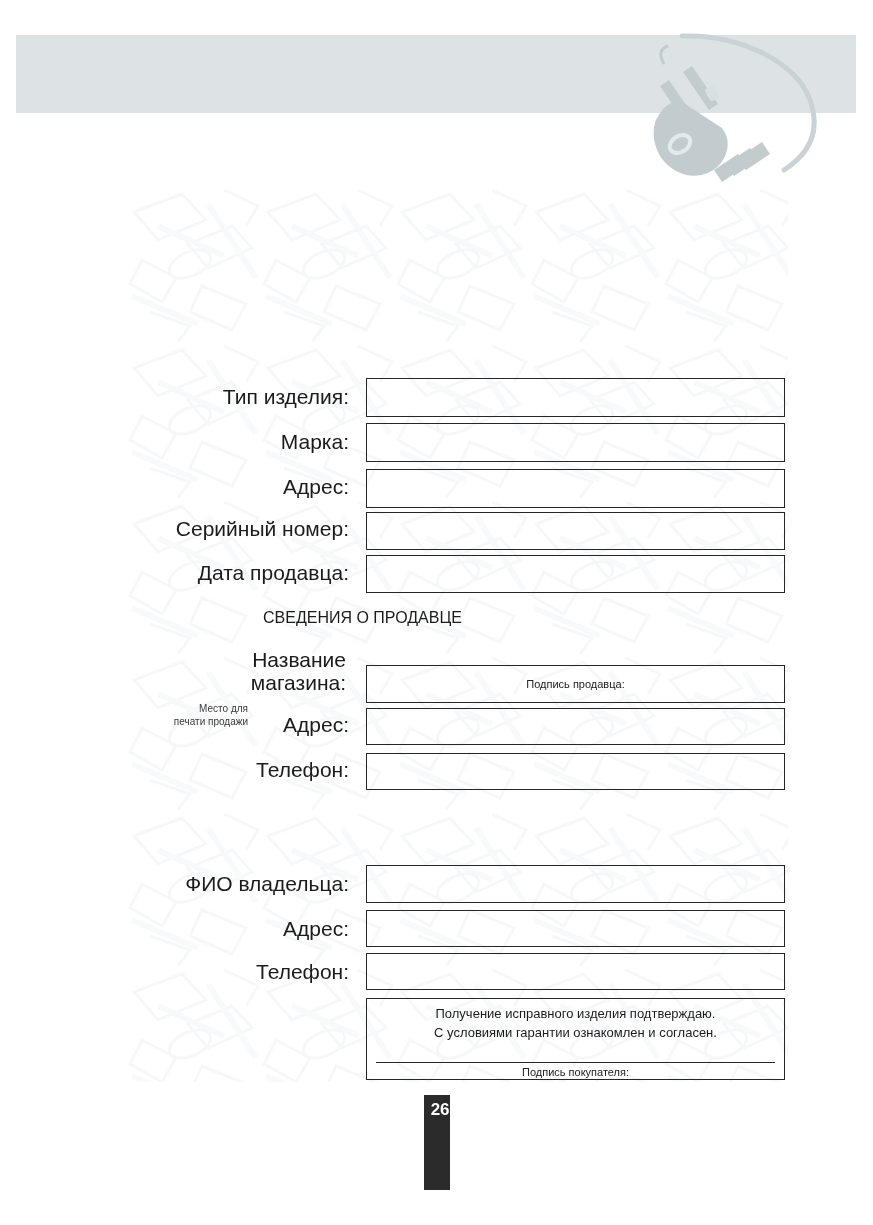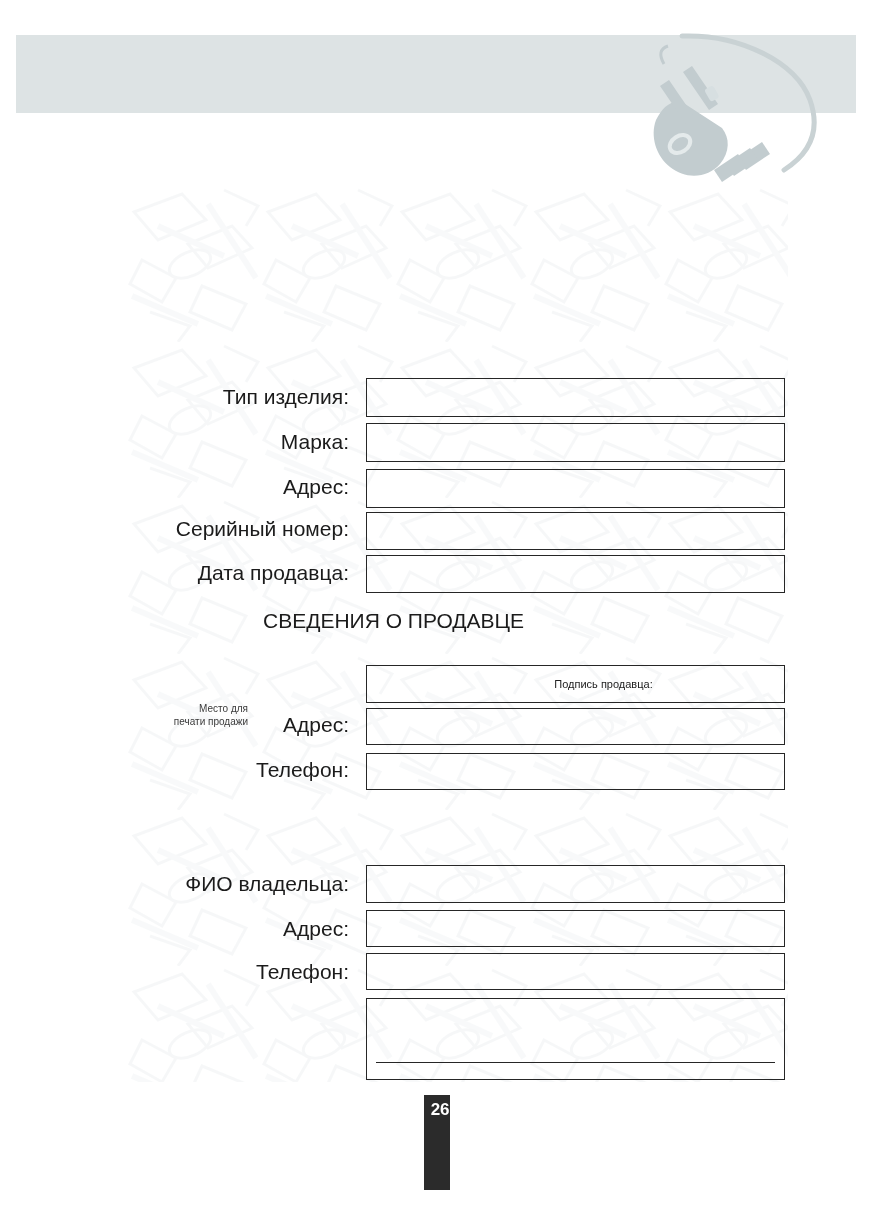--- a/index.html
+++ b/index.html
@@ -87,21 +87,21 @@
     position: absolute;
     left: 366px;
     width: 419px;
     border: 1.4px solid #262626;
     background: transparent;
     box-sizing: border-box;
   }
 
   .section-heading {
     position: absolute;
-    font-size: 21px;
+    font-size: 16px;
     color: #1b1b1b;
     white-space: nowrap;
   }
 
   .stamp-note {
     position: absolute;
     font-size: 10px;
     line-height: 1.25;
     color: #3a3a3a;
     text-align: right;
@@ -109,21 +109,20 @@
   }
 
   .inbox-caption {
     position: absolute;
     width: 419px;
     left: 366px;
     text-align: center;
     font-size: 11px;
     color: #222222;
     white-space: nowrap;
-    padding-left: 28px;
   }
 
   .confirm-text {
     position: absolute;
     left: 366px;
     width: 419px;
     text-align: center;
     font-size: 13px;
     line-height: 1.45;
     color: #1b1b1b;
@@ -211,20 +210,24 @@
     <div class="field-box" style="top:421px; height:39px;"></div>
 
     <div class="field-label" style="top:470px; right:524px;">Серийный номер:</div>
     <div class="field-box" style="top:464px; height:38px;"></div>
 
     <div class="field-label" style="top:514px; right:524px;">Дата продавца:</div>
     <div class="field-box" style="top:507px; height:38px;"></div>
 
     <div class="section-heading" style="top:561px; left:263px;">СВЕДЕНИЯ О ПРОДАВЦЕ</div>
 
+    <div class="field-label two-line" style="top:601px; left:176px; text-align:right;">
+      <span>Название</span><br>
+      <span>магазина:</span>
+    </div>
 
     <div class="stamp-note" style="top:655px; left:128px;">
       <span>Место для</span><br>
       <span>печати продажи</span>
     </div>
 
     <div class="field-box" style="top:617px; height:38px;"></div>
     <div class="inbox-caption" style="top:630px;">Подпись продавца:</div>
 
     <div class="field-label" style="top:666px; right:524px;">Адрес:</div>
@@ -237,22 +240,27 @@
     <div class="field-box" style="top:817px; height:38px;"></div>
 
     <div class="field-label" style="top:870px; right:524px;">Адрес:</div>
     <div class="field-box" style="top:862px; height:37px;"></div>
 
     <div class="field-label" style="top:913px; right:524px;">Телефон:</div>
     <div class="field-box" style="top:905px; height:37px;"></div>
 
     <div class="field-box" style="top:950px; height:82px;"></div>
 
+    <div class="confirm-text" style="top:957px;">
+      <span>Получение исправного изделия подтверждаю.</span><br>
+      <span>С условиями гарантии ознакомлен и согласен.</span>
+    </div>
 
     <div class="sign-rule" style="left:376px; top:1014px; width:399px;"></div>
 
+    <div class="inbox-caption" style="top:1018px;">Подпись покупателя:</div>
 
   </div>
 
   <div class="page-tab"></div>
   <div class="page-number">26</div>
 
 </div>
 
 </body></html>

